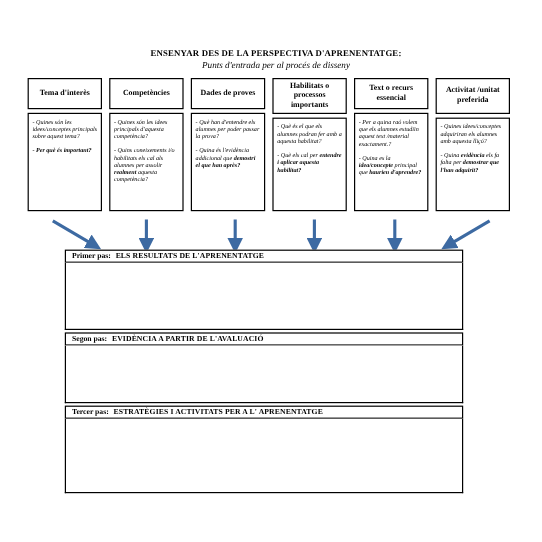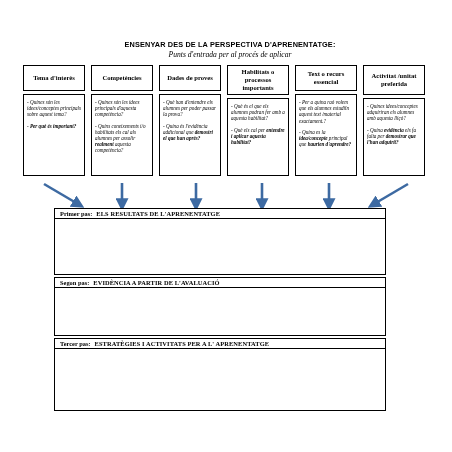--- a/index.html
+++ b/index.html
@@ -24,21 +24,21 @@
 
   
   .title-block {
     position: absolute;
     left: 60px;
     top: 40px;
     width: 340px;
     text-align: center;
   }
   .doc-title {
-    font-family: Liberation Sans, sans-serif;
+    font-family: Liberation Serif, serif;
     font-weight: bold;
     font-size: 7.3px;
     letter-spacing: 0.15px;
     line-height: 9px;
     font-variant: small-caps;
     text-transform: none;
     white-space: nowrap;
   }
   .doc-subtitle {
     font-family: "Liberation Serif", serif;
@@ -137,21 +137,21 @@
   .gap-1 { height: 2px; }
   .gap-2 { height: 2px; }
 </style>
 </head>
 <body>
 
 <div id="page">
 
   <div class="title-block">
     <div class="doc-title">ENSENYAR DES DE LA PERSPECTIVA D'APRENENTATGE:</div>
-    <div class="doc-subtitle">Punts d'entrada per al procés de aplicar</div>
+    <div class="doc-subtitle">Punts d'entrada per al procés de disseny</div>
   </div>
 
   <div class="columns">
 
     <div class="col" style="left:0px;">
       <div class="col-head">Tema d'interès</div>
       <div class="col-body" style="height:82px;">
         <p>- Quines són les idees/conceptes principals sobre aquest tema?</p>
         <p><b>- Per què és important?</b></p>
       </div>

